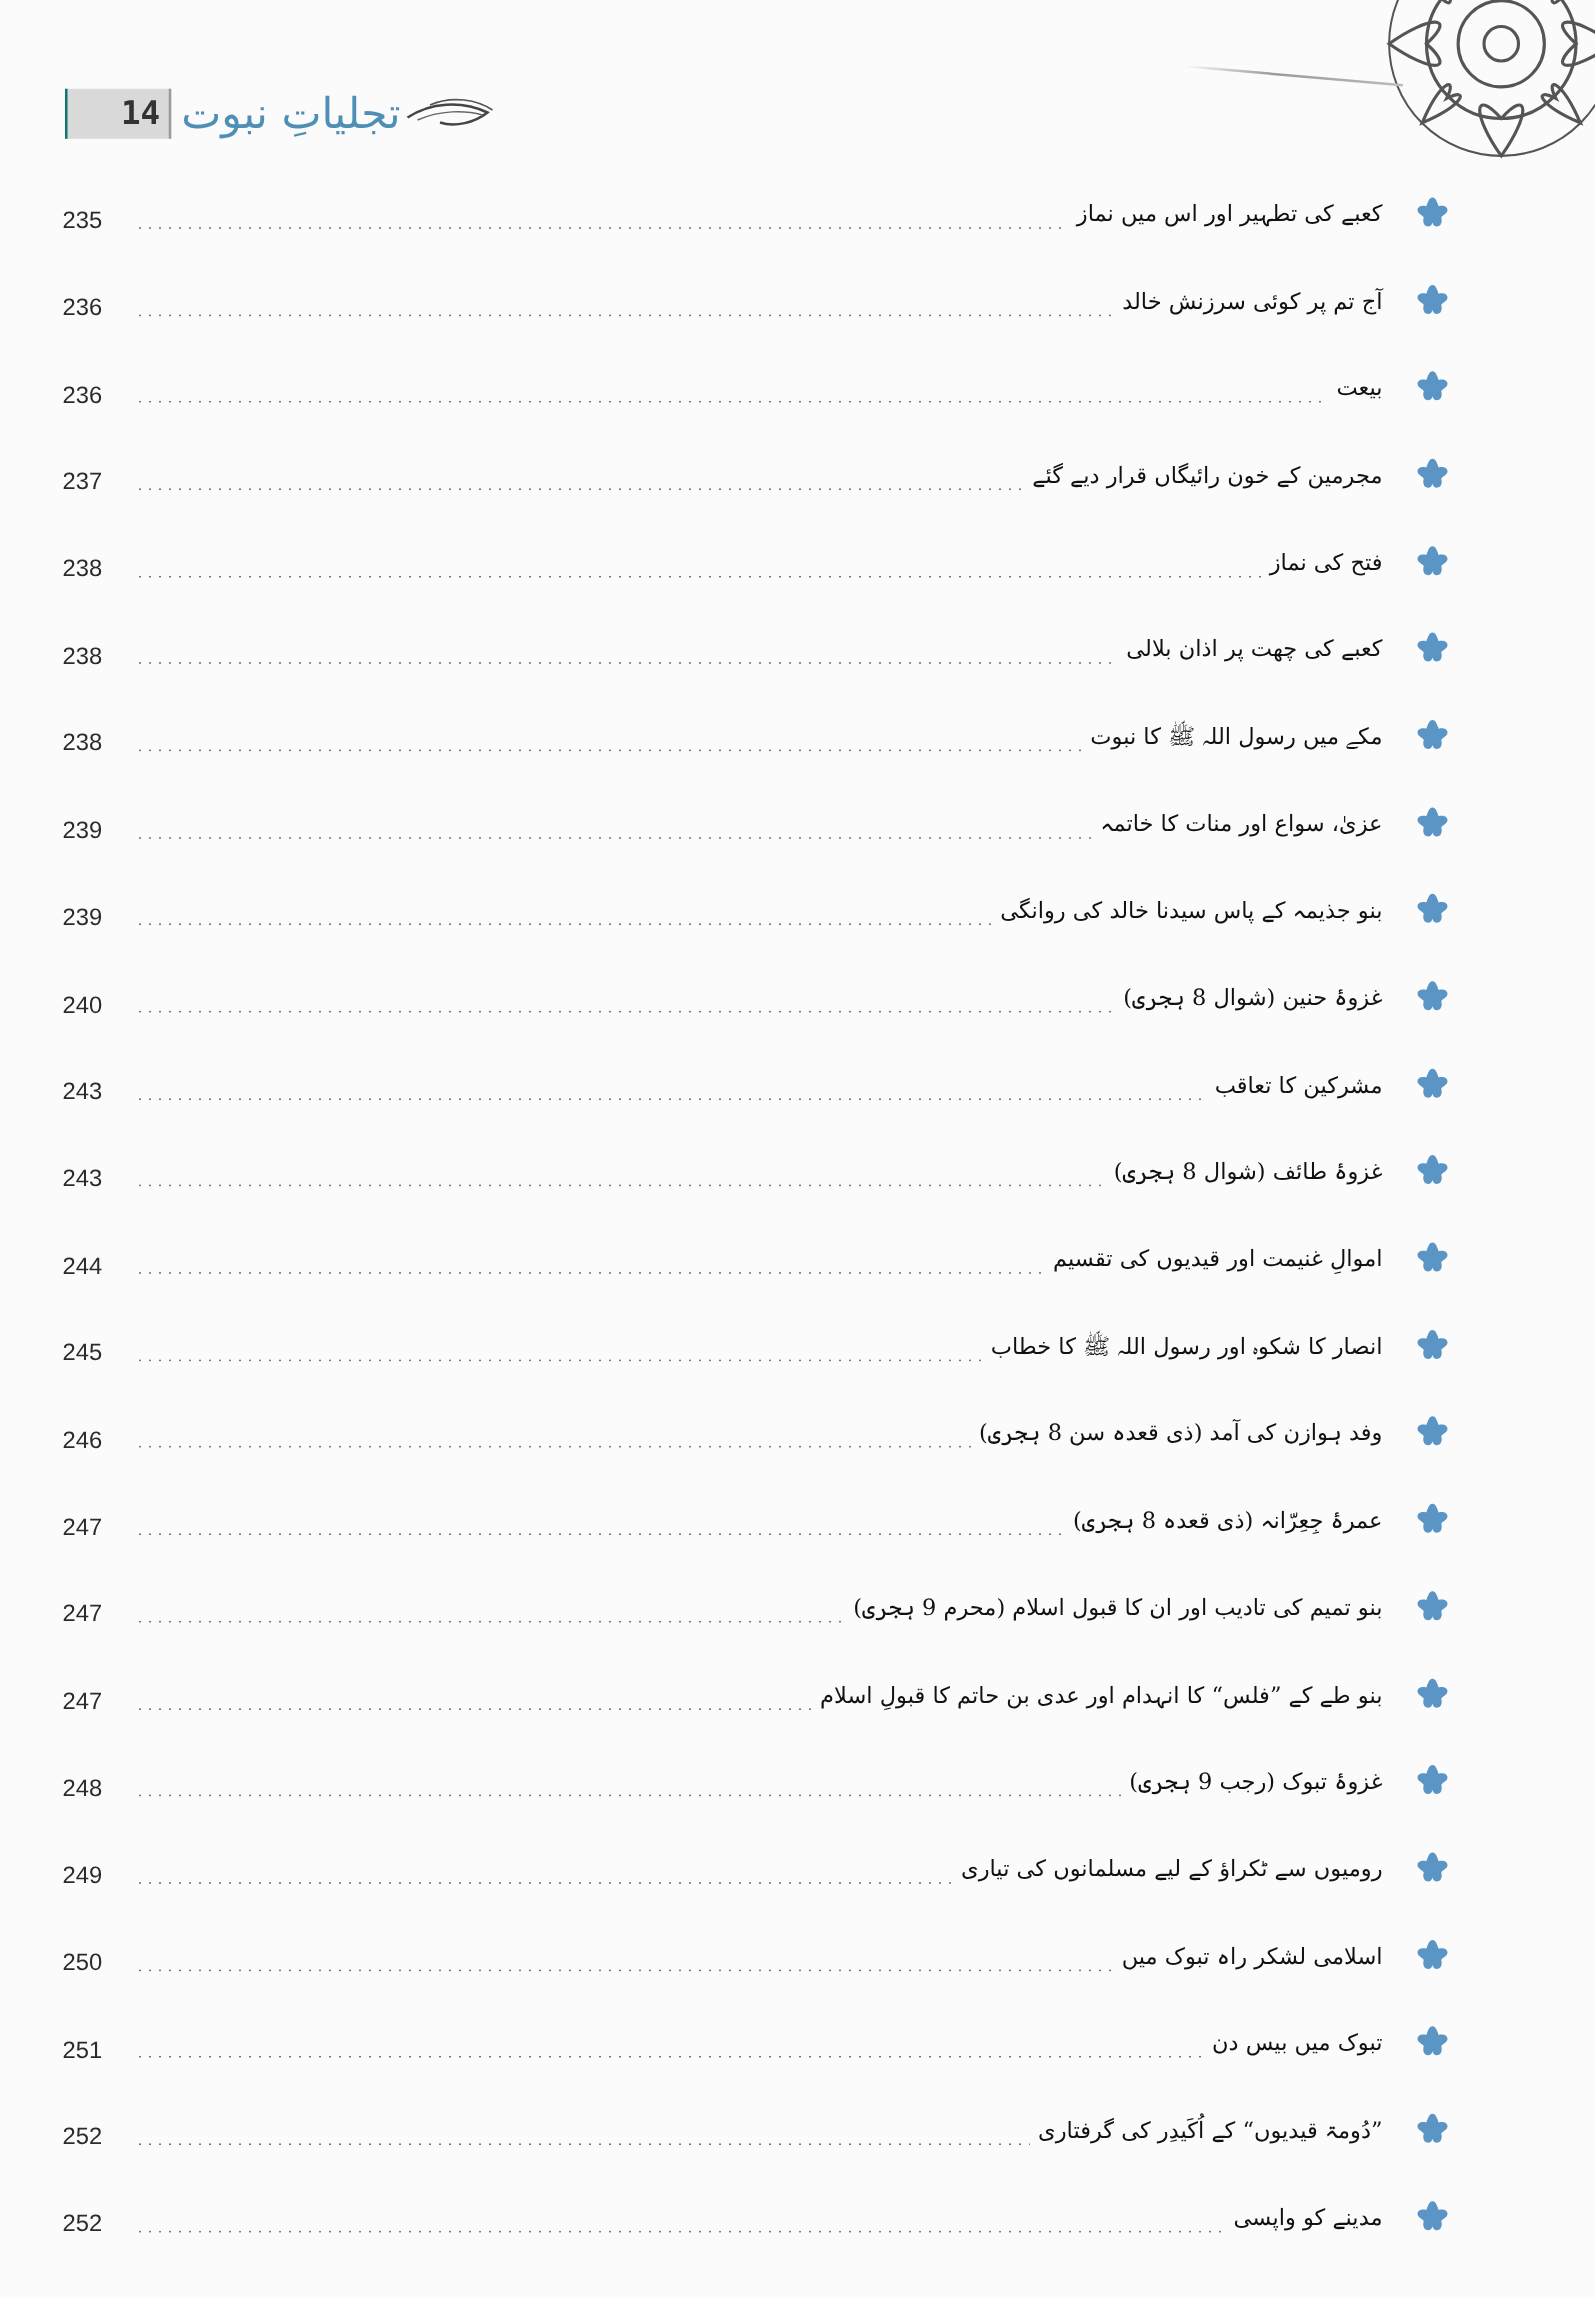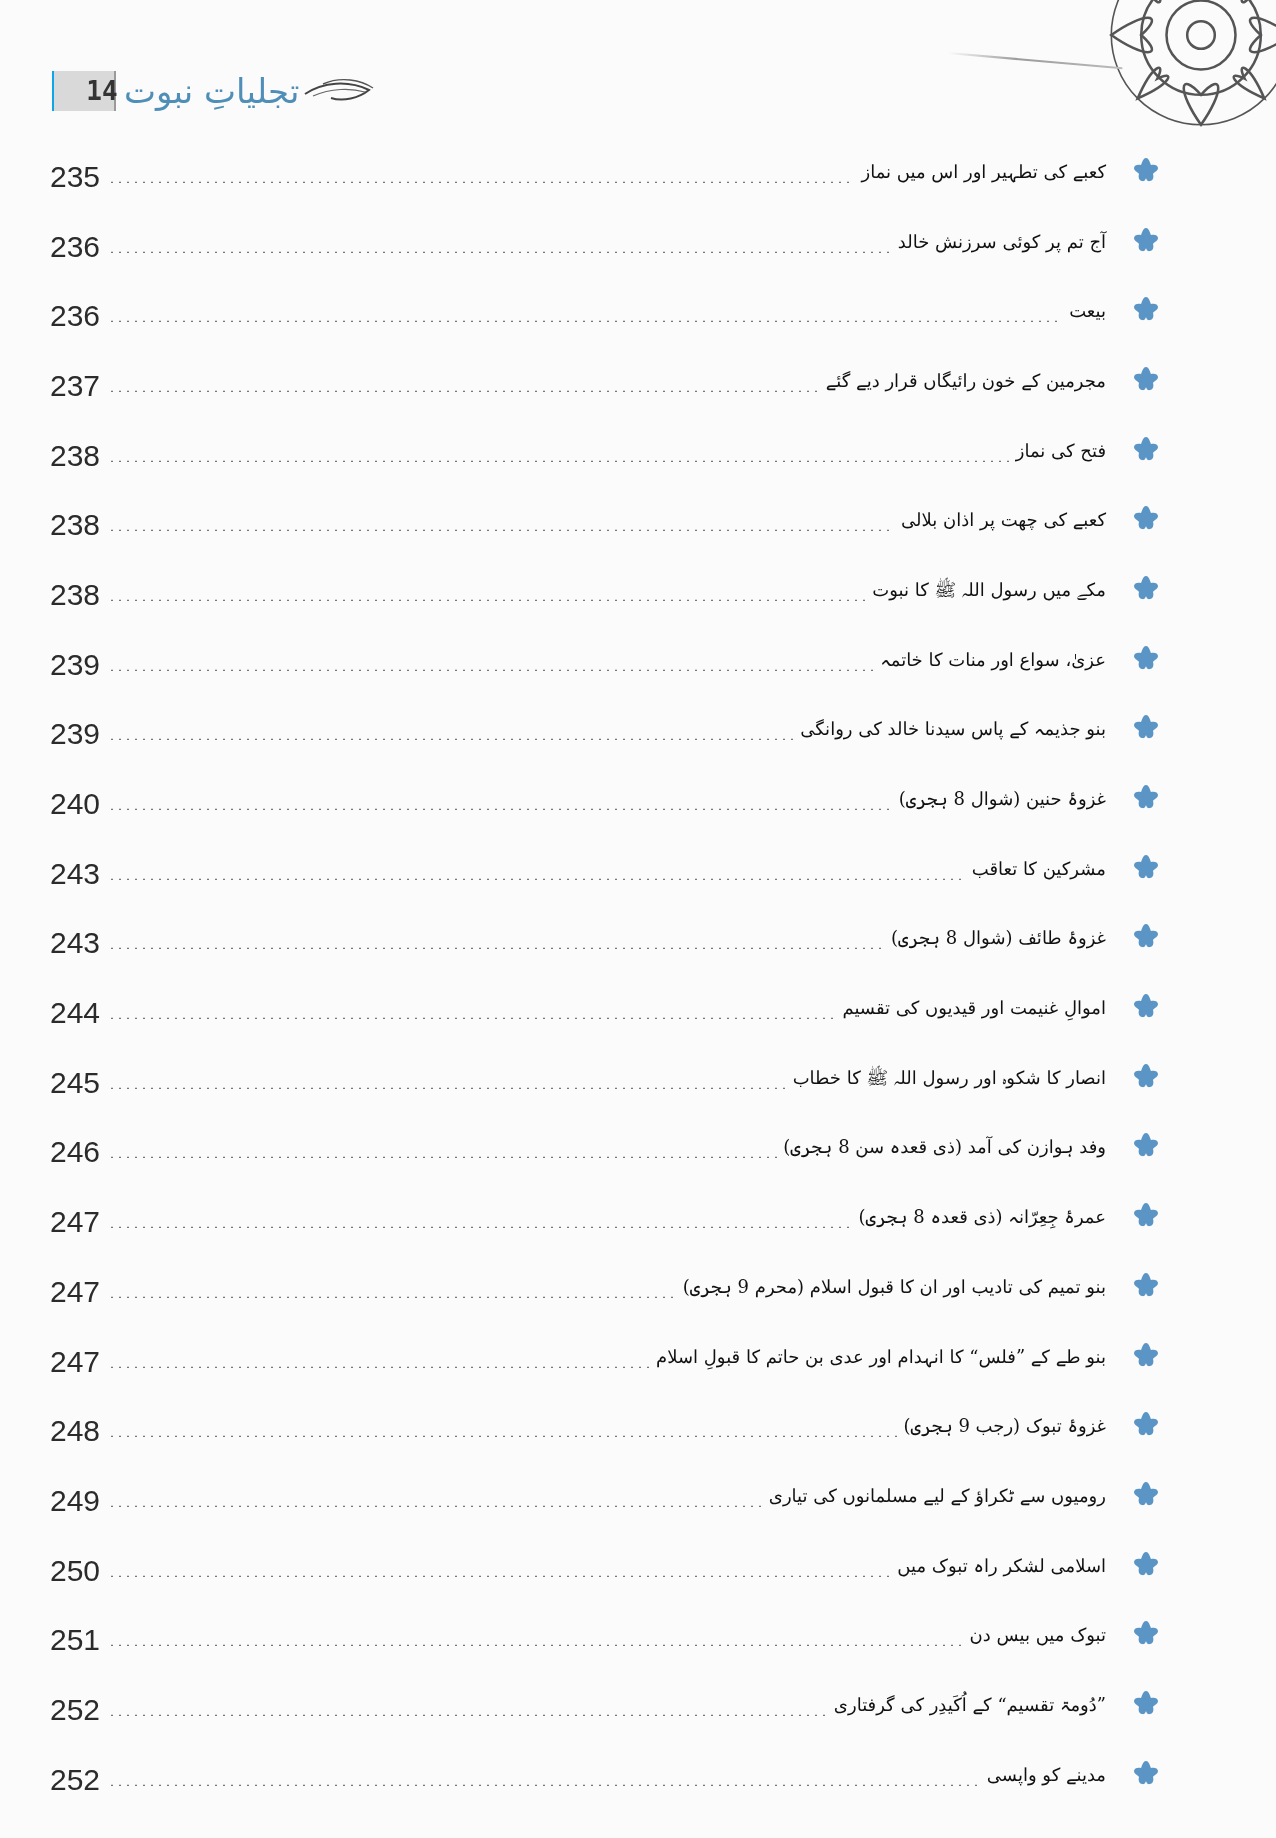--- a/index.html
+++ b/index.html
@@ -18,41 +18,41 @@
     position: absolute; left: 948px; top: 52px; width: 175px; height: 2px;
     background: linear-gradient(90deg, rgba(150,150,150,0) 0%, #9a9a9a 40%, #bcbcbc 100%);
     transform: rotate(5deg);
     transform-origin: left center;
   }
   .header {
     position: absolute; left: 52px; top: 70px; height: 42px;
     display: flex; align-items: center;
   }
   .page-box {
-    width: 64px; height: 40px; background: #d9d9d9;
-    border-left: 2px solid #0ea5e9; border-right: 2px solid #9a9a9a;
+    width: 85px; height: 40px; background: #d9d9d9;
+    border-left: 2px solid #0f766e; border-right: 2px solid #9a9a9a;
     display: flex; align-items: center; justify-content: center;
     font-family: "DejaVu Sans Mono", monospace; font-size: 26px; font-weight: bold; color: #333;
     box-sizing: border-box;
     padding-left: 36px;
   }
   .header-title {
     margin-left: 8px; font-family: "DejaVu Sans", sans-serif;
     font-size: 34px; color: #4f8fb7; direction: rtl; line-height: 40px;
   }
   .header-swash { margin-left: 4px; width: 72px; height: 30px; }
   .toc {
     position: absolute; left: 50px; top: 135px; width: 1110px;
   }
   .toc-row {
     position: relative; height: 69.7px;
     display: flex; align-items: center;
   }
   .page-num {
-    font-family: "Liberation Sans", sans-serif; font-size: 30px; color: #2b2b2b;
+    font-family: "Liberation Sans", sans-serif; font-size: 19px; color: #2b2b2b;
     min-width: 58px; text-align: left; line-height: 1; padding-top: 14px;
   }
   .leader {
     flex: 1; height: 2px; margin-top: 24px; margin-right: 6px;
     background-image: radial-gradient(circle, #777 0.9px, transparent 1.2px);
     background-size: 8px 3px; background-repeat: repeat-x;
   }
   .title {
     direction: rtl; unicode-bidi: plaintext;
     font-family: "DejaVu Serif", serif; font-size: 18px; color: #111;
@@ -270,21 +270,21 @@
     <span class="page-num">251</span>
     <span class="leader"></span>
     <span class="title">تبوک میں بیس دن</span>
     <svg class="bullet" viewBox="0 0 28 28">
       <path d="M14 2 C17 2 18 7 19 9 C22 8 26 9 26 12 C26 15 22 16 21 18 C22 21 21 25 18 25 C15 26 14 22 14 22 C14 22 13 26 10 25 C7 25 6 21 7 18 C6 16 2 15 2 12 C2 9 6 8 9 9 C10 7 11 2 14 2Z" fill="#5a95c6"></path>
     </svg>
   </div>
     <div class="toc-row">
     <span class="page-num">252</span>
     <span class="leader"></span>
-    <span class="title">”دُومۃ تقسیم“ کے اُکَیدِر کی گرفتاری</span>
+    <span class="title">”دُومۃ قیدیوں“ کے اُکَیدِر کی گرفتاری</span>
     <svg class="bullet" viewBox="0 0 28 28">
       <path d="M14 2 C17 2 18 7 19 9 C22 8 26 9 26 12 C26 15 22 16 21 18 C22 21 21 25 18 25 C15 26 14 22 14 22 C14 22 13 26 10 25 C7 25 6 21 7 18 C6 16 2 15 2 12 C2 9 6 8 9 9 C10 7 11 2 14 2Z" fill="#5a95c6"></path>
     </svg>
   </div>
     <div class="toc-row">
     <span class="page-num">252</span>
     <span class="leader"></span>
     <span class="title">مدینے کو واپسی</span>
     <svg class="bullet" viewBox="0 0 28 28">
       <path d="M14 2 C17 2 18 7 19 9 C22 8 26 9 26 12 C26 15 22 16 21 18 C22 21 21 25 18 25 C15 26 14 22 14 22 C14 22 13 26 10 25 C7 25 6 21 7 18 C6 16 2 15 2 12 C2 9 6 8 9 9 C10 7 11 2 14 2Z" fill="#5a95c6"></path>

